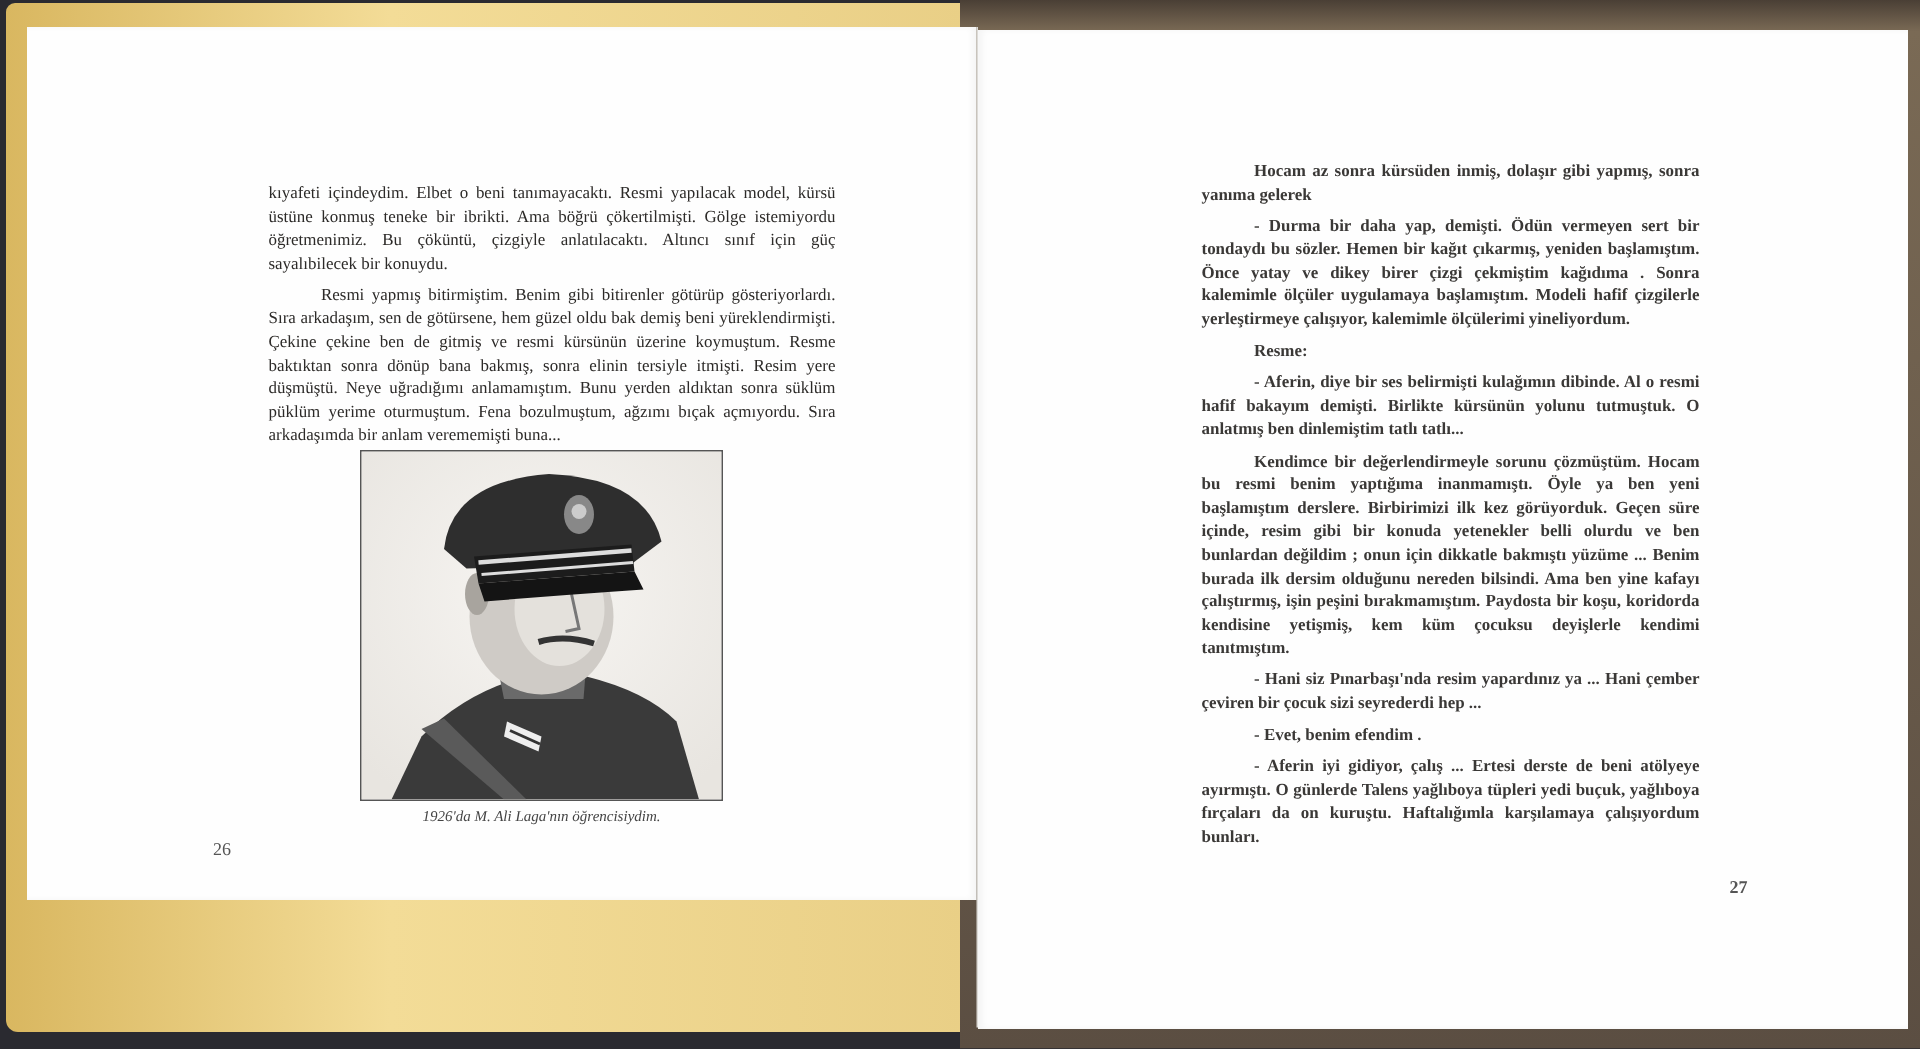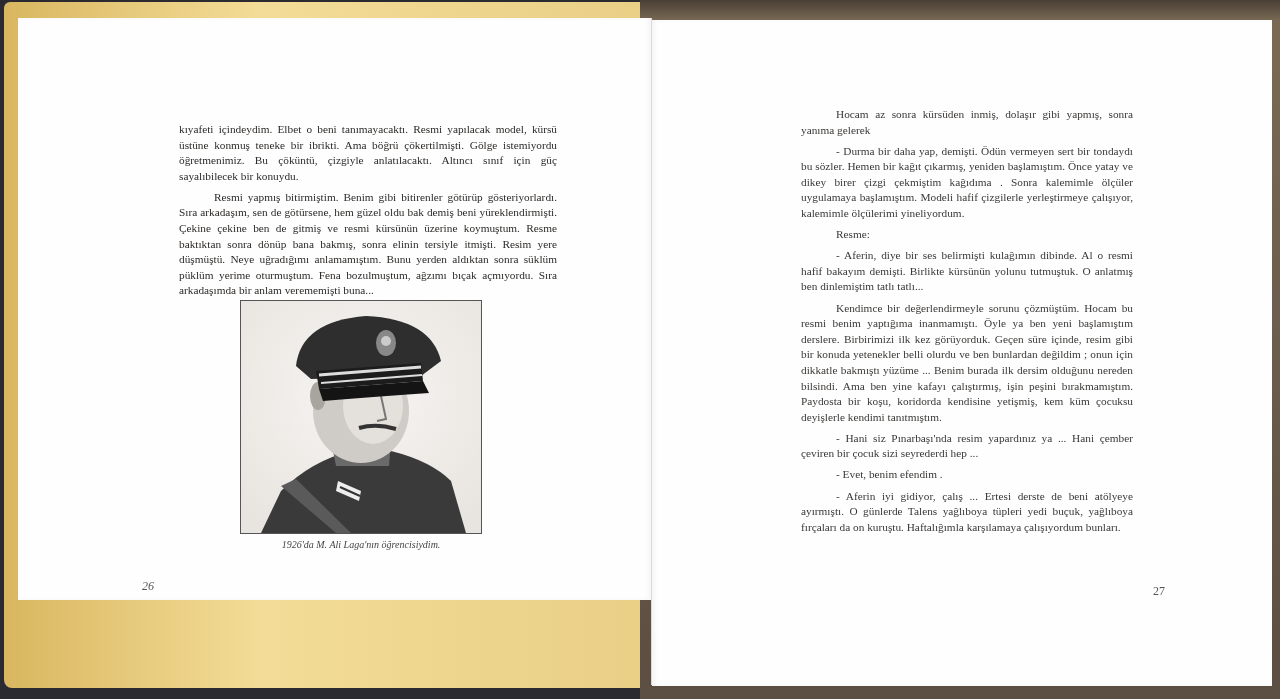--- a/index.html
+++ b/index.html
@@ -22,20 +22,21 @@
     .page {
       position: absolute; background: #fefefe;
     }
     .page-left {
       left: 18px; top: 18px; width: 633px; height: 582px;
       box-shadow: inset -3px 0 4px rgba(0,0,0,0.04);
     }
     .page-right {
       left: 652px; top: 20px; width: 620px; height: 666px;
       box-shadow: inset 3px 0 4px rgba(0,0,0,0.04);
+      font-weight: bold;
     }
     .gutter {
       position: absolute; left: 651px; top: 18px; width: 1px; height: 667px;
       background: #dcdad6;
     }
     .textblock {
       position: absolute;
       font-size: 11.3px; line-height: 15.6px;
       text-align: justify;
       hyphens: manual;
@@ -51,21 +52,21 @@
       overflow: hidden;
     }
     .photo svg { width: 100%; height: 100%; display: block; }
     .caption {
       position: absolute; left: 222px; top: 521px; width: 242px;
       text-align: center; font-style: italic; font-size: 10px; color: #444;
     }
     .page-num {
       position: absolute; font-size: 12px; color: #555;
     }
-    .pn-left { left: 124px; top: 561px; font-style: italic; }
+    .pn-left { left: 124px; top: 541px; }
     .pn-right { left: 501px; top: 564px; }
   </style>
 </head>
 <body>
 
 <div class="book-edge-left"></div>
 <div class="book-edge-right"></div>
 
 <div class="page page-left">
   <div class="textblock left-text">

